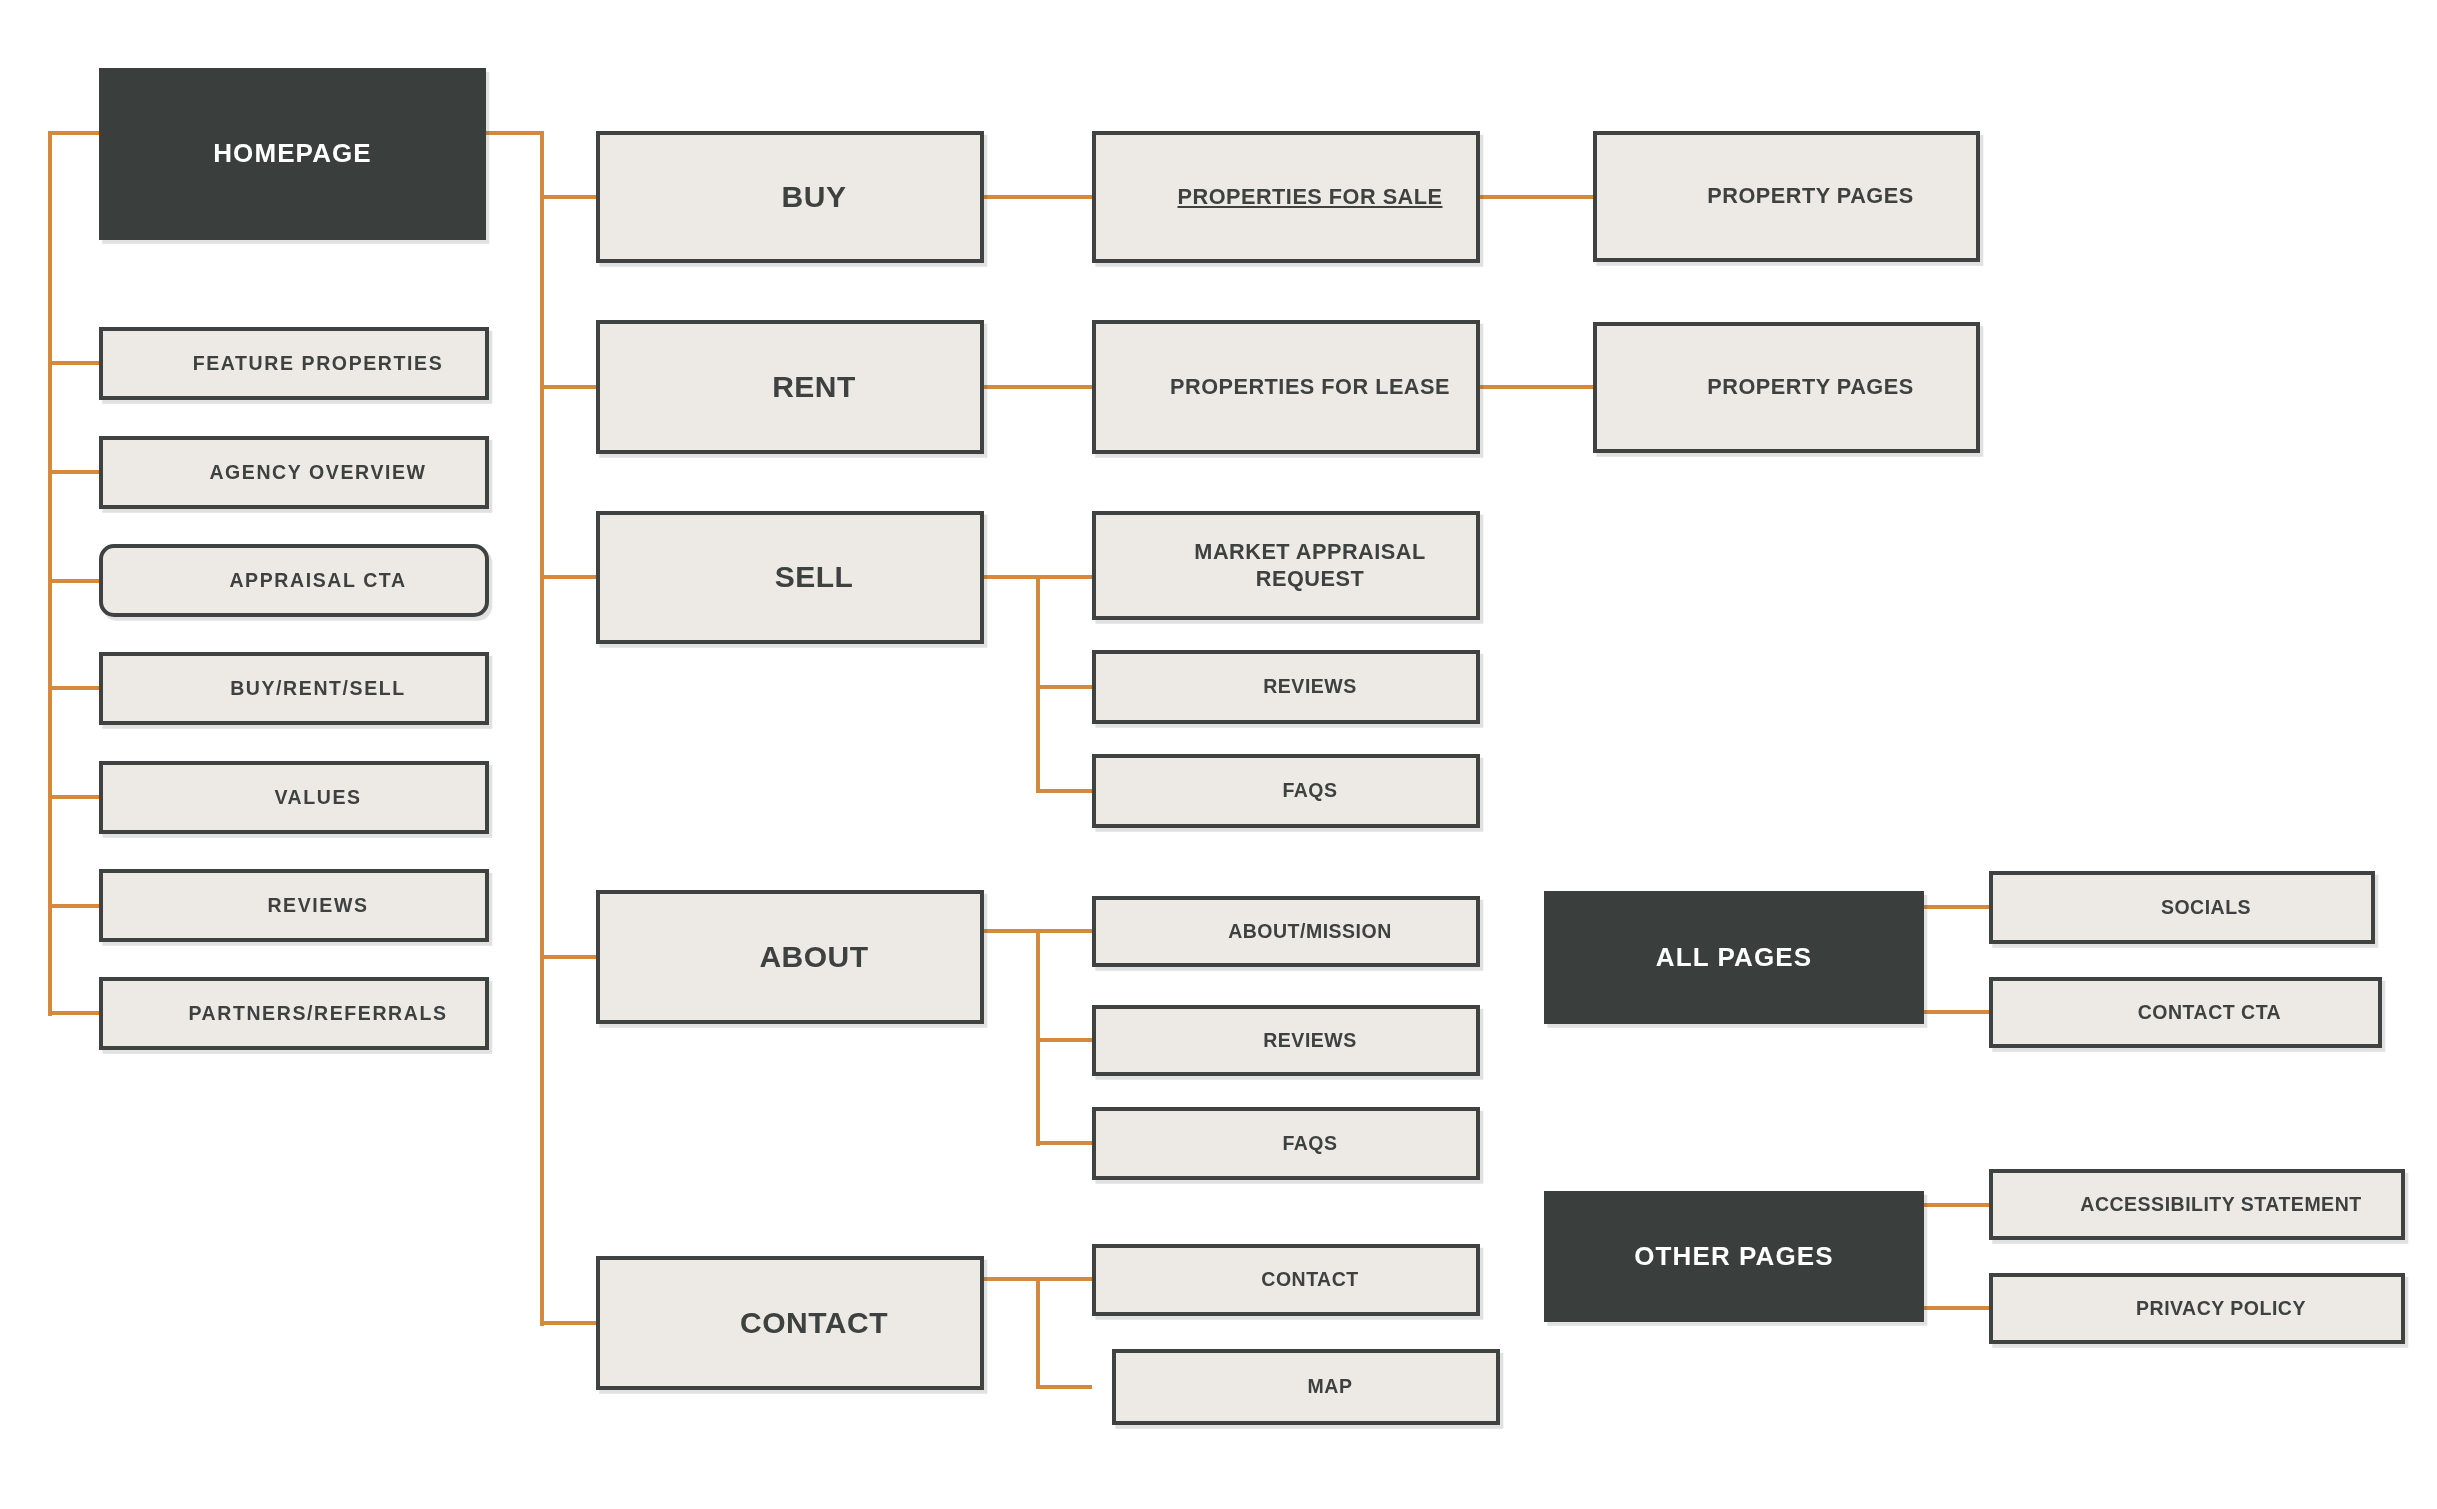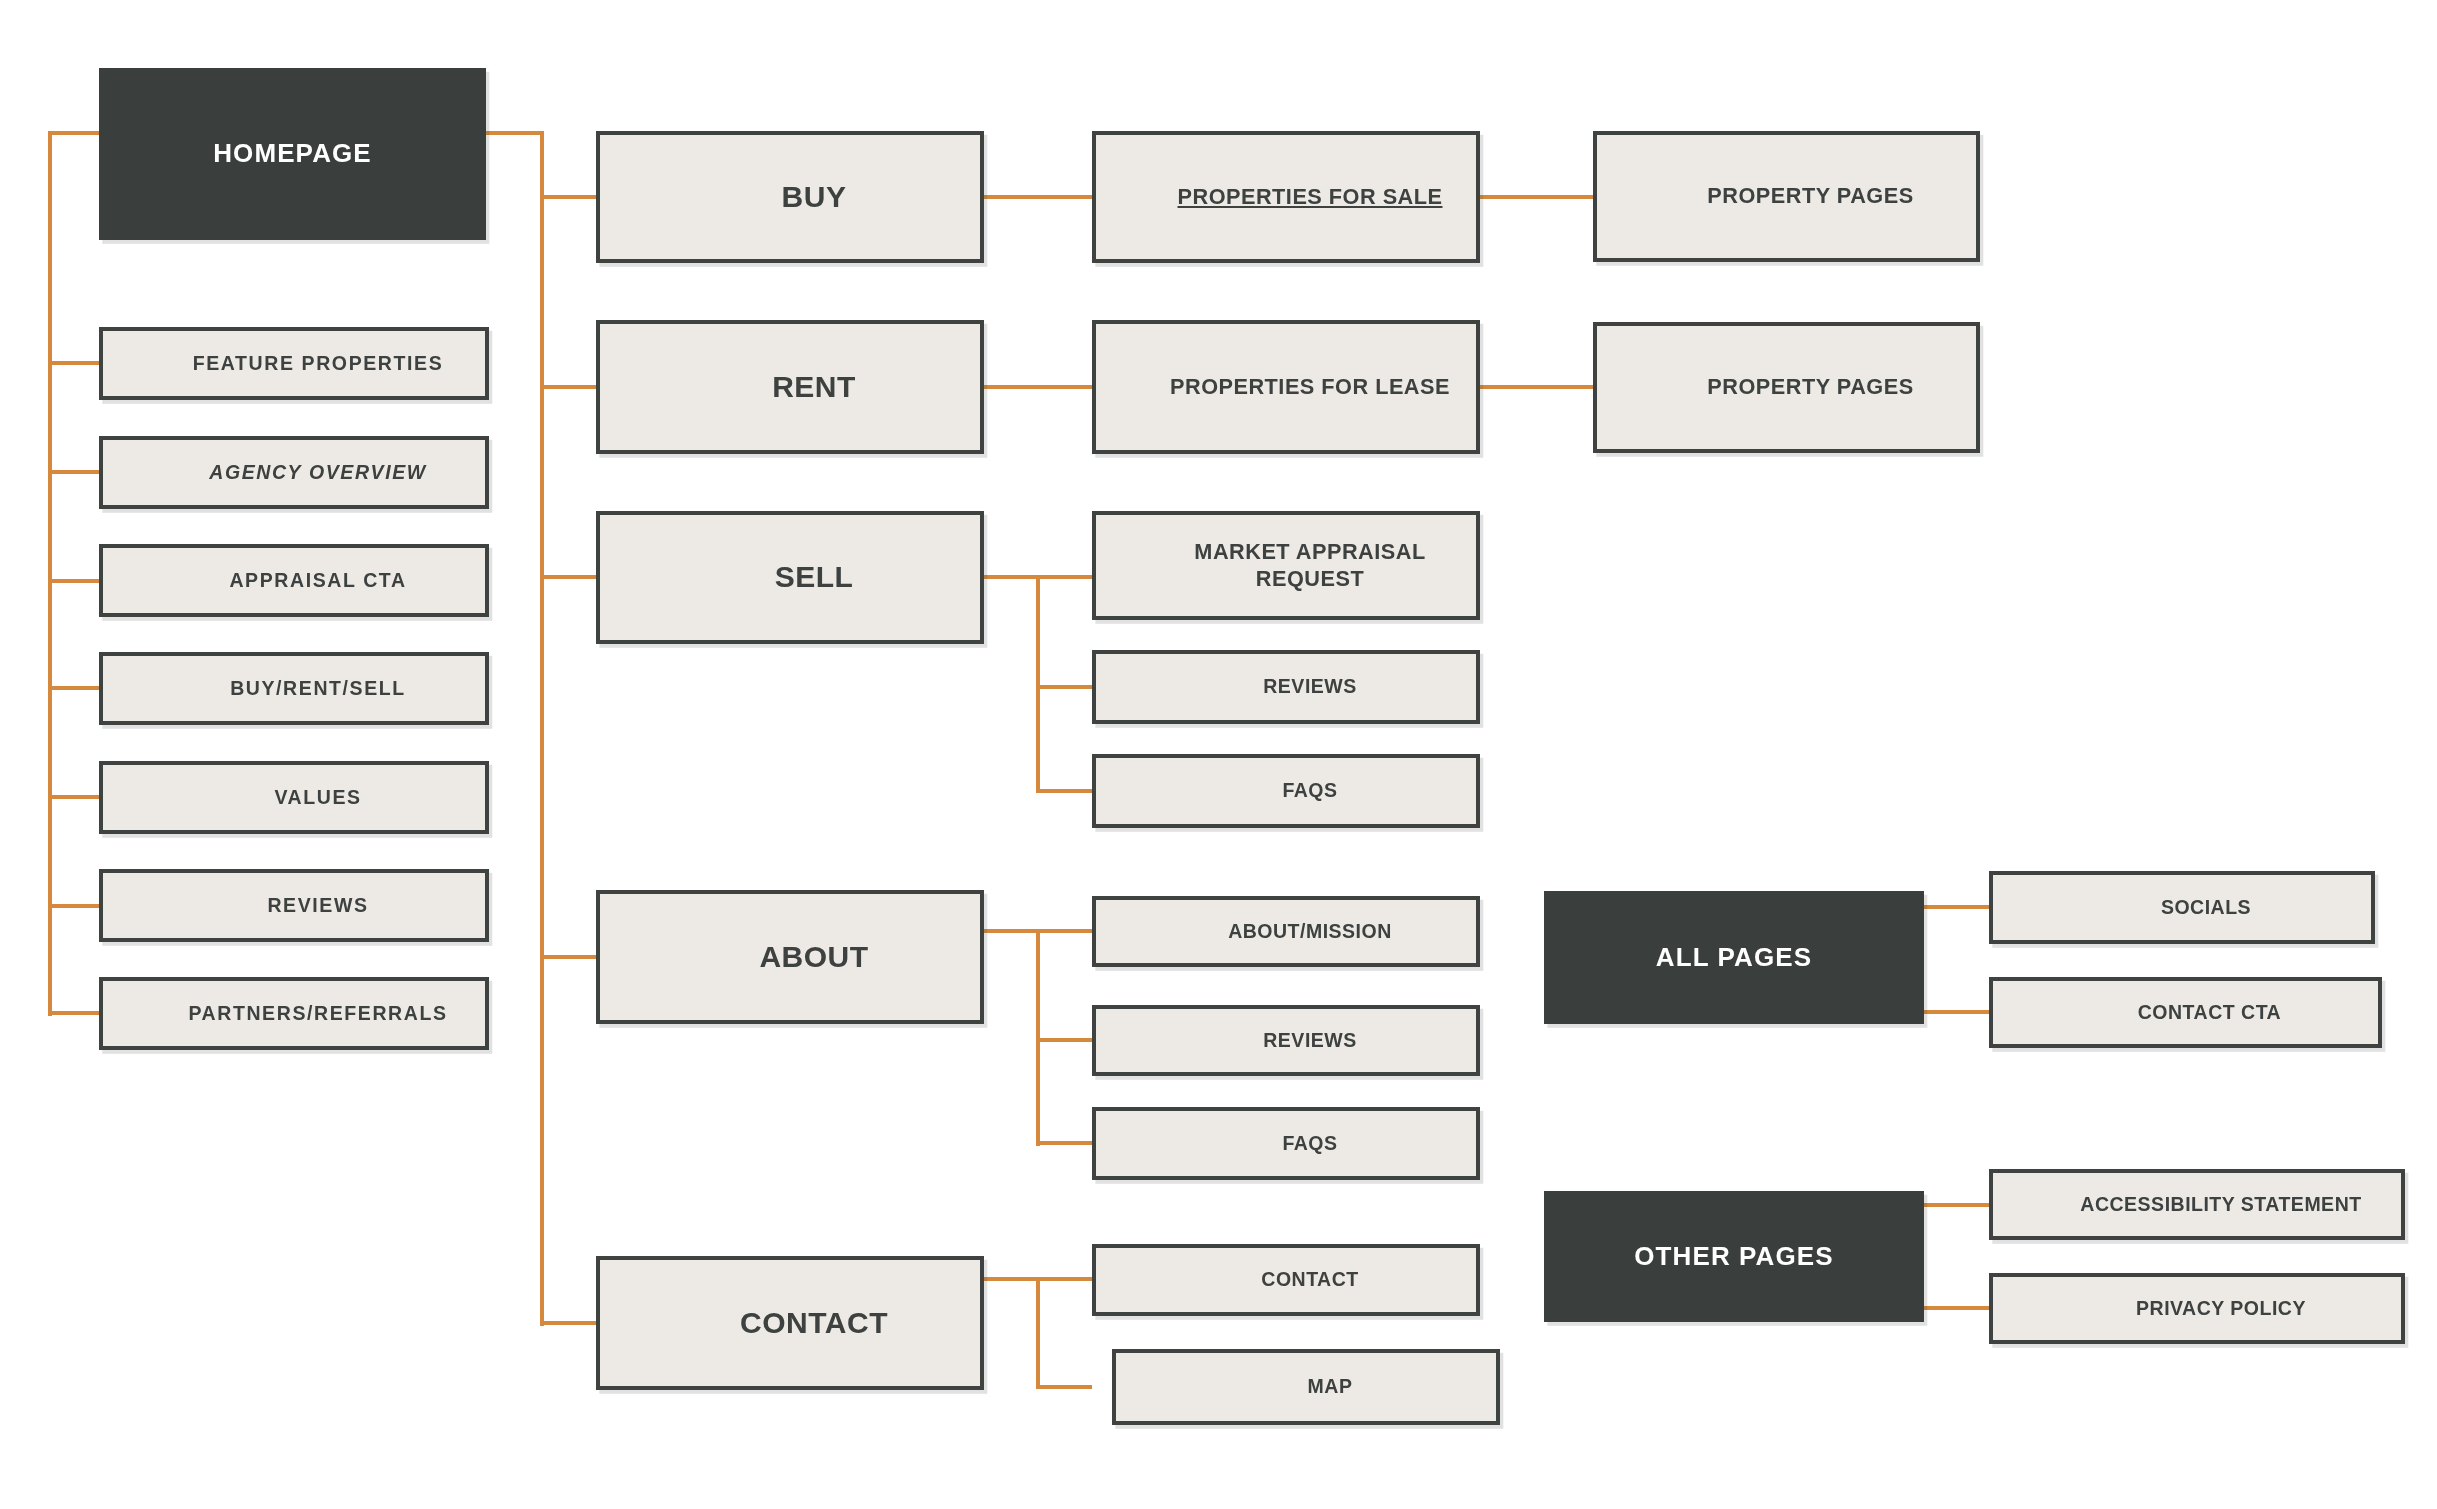--- a/index.html
+++ b/index.html
@@ -56,24 +56,24 @@
     <div class="seg" style="left: 1924px; top: 905px; width: 65px; height: 4.3px; background: rgb(214, 137, 60);"></div>
     <div class="seg" style="left: 1924px; top: 1010px; width: 65px; height: 4.3px; background: rgb(214, 137, 60);"></div>
     <div class="seg" style="left: 1924px; top: 1203px; width: 65px; height: 4.3px; background: rgb(214, 137, 60);"></div>
     <div class="seg" style="left: 1924px; top: 1306px; width: 65px; height: 4.3px; background: rgb(214, 137, 60);"></div>
     <div class="node dark tier-xl" style="left: 99px; top: 68px; width: 387px; height: 172px;">
       <span class="label">HOMEPAGE</span>
     </div>
     <div class="node light tier-spaced" style="left: 99px; top: 327px; width: 390px; height: 73px;">
       <span class="label">FEATURE PROPERTIES</span>
     </div>
-    <div class="node light tier-spaced" style="left: 99px; top: 436px; width: 390px; height: 73px; font-style: italic;">
+    <div class="node light tier-spaced" style="left: 99px; top: 436px; width: 390px; height: 73px;">
       <span class="label">AGENCY OVERVIEW</span>
     </div>
-    <div class="node light tier-spaced" style="left: 99px; top: 544px; width: 390px; height: 73px;">
+    <div class="node light tier-spaced" style="left: 99px; top: 544px; width: 390px; height: 73px; border-radius: 15px;">
       <span class="label">APPRAISAL CTA</span>
     </div>
     <div class="node light tier-spaced" style="left: 99px; top: 652px; width: 390px; height: 73px;">
       <span class="label">BUY/RENT/SELL</span>
     </div>
     <div class="node light tier-spaced" style="left: 99px; top: 761px; width: 390px; height: 73px;">
       <span class="label">VALUES</span>
     </div>
     <div class="node light tier-spaced" style="left: 99px; top: 869px; width: 390px; height: 73px;">
       <span class="label">REVIEWS</span>

